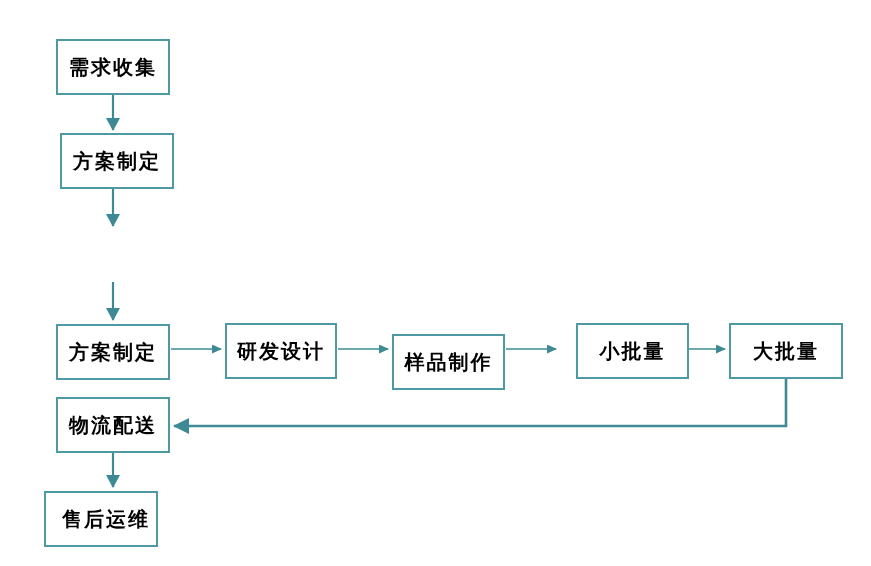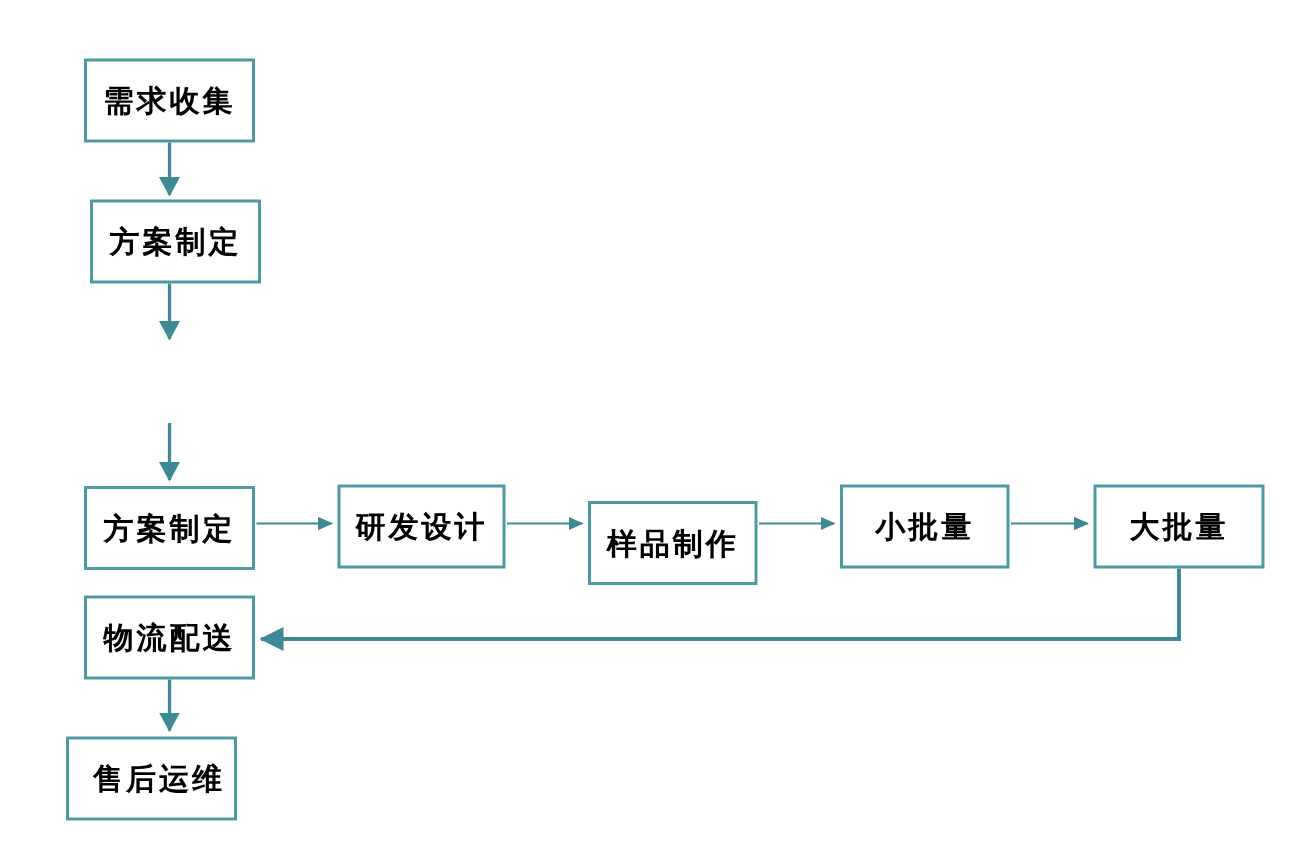--- a/index.html
+++ b/index.html
@@ -43,21 +43,21 @@
     font-weight: bold;
     letter-spacing: 2px;
     white-space: nowrap;
   }
   .n0 { left: 56px;  top: 39px;  }
   .n1 { left: 60px;  top: 133px; }
   .n2 { left: 56px;  top: 229px; }
   .n3 { left: 56px;  top: 324px; }
   .n4 { left: 225px; top: 323px; width: 112px; }
   .n5 { left: 392px; top: 323px; width: 113px; margin-top: 11px; }
-  .n6 { left: 560px; top: 323px; width: 113px; }
+  .n6 { left: 576px; top: 323px; width: 113px; }
   .n7 { left: 729px; top: 323px; }
   .n8 { left: 56px;  top: 397px; }
   .n9 { left: 44px;  top: 491px; padding-left: 10px; }
 </style>
 </head>
 <body>
 
 <div class="canvas">
 
   <svg class="edges" viewBox="0 0 871 566" xmlns="http://www.w3.org/2000/svg">

